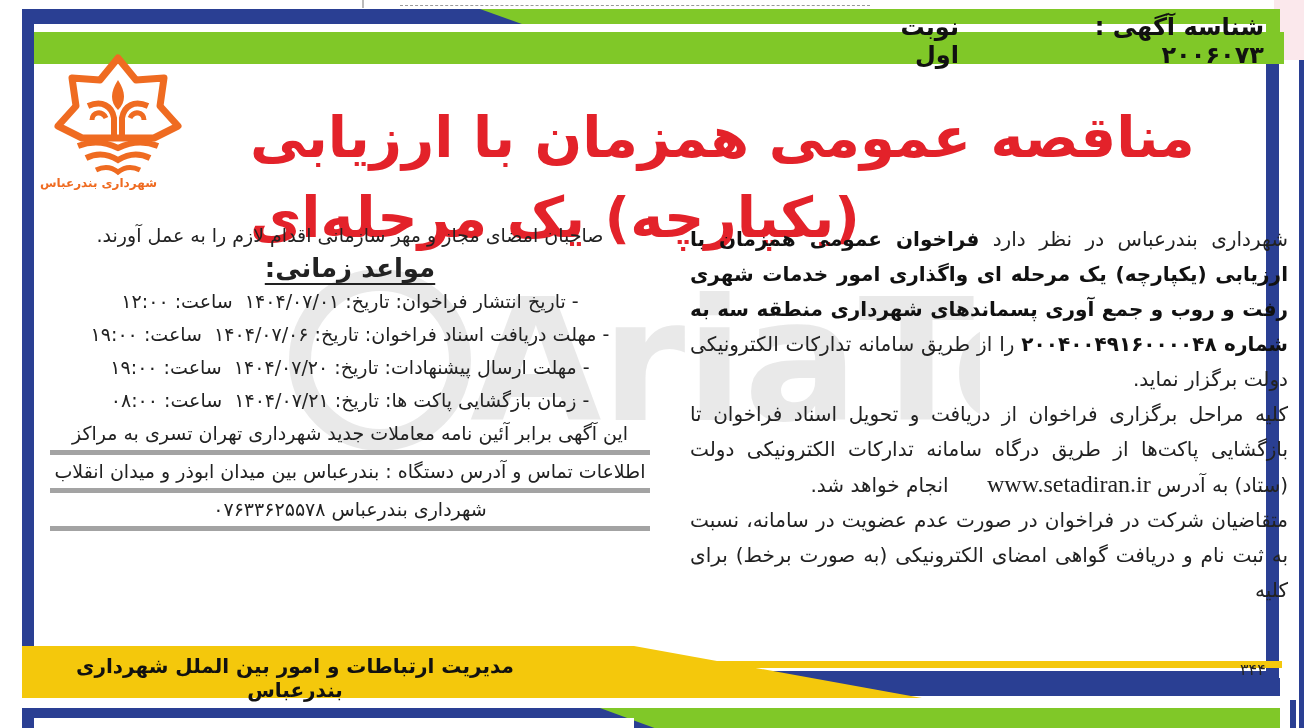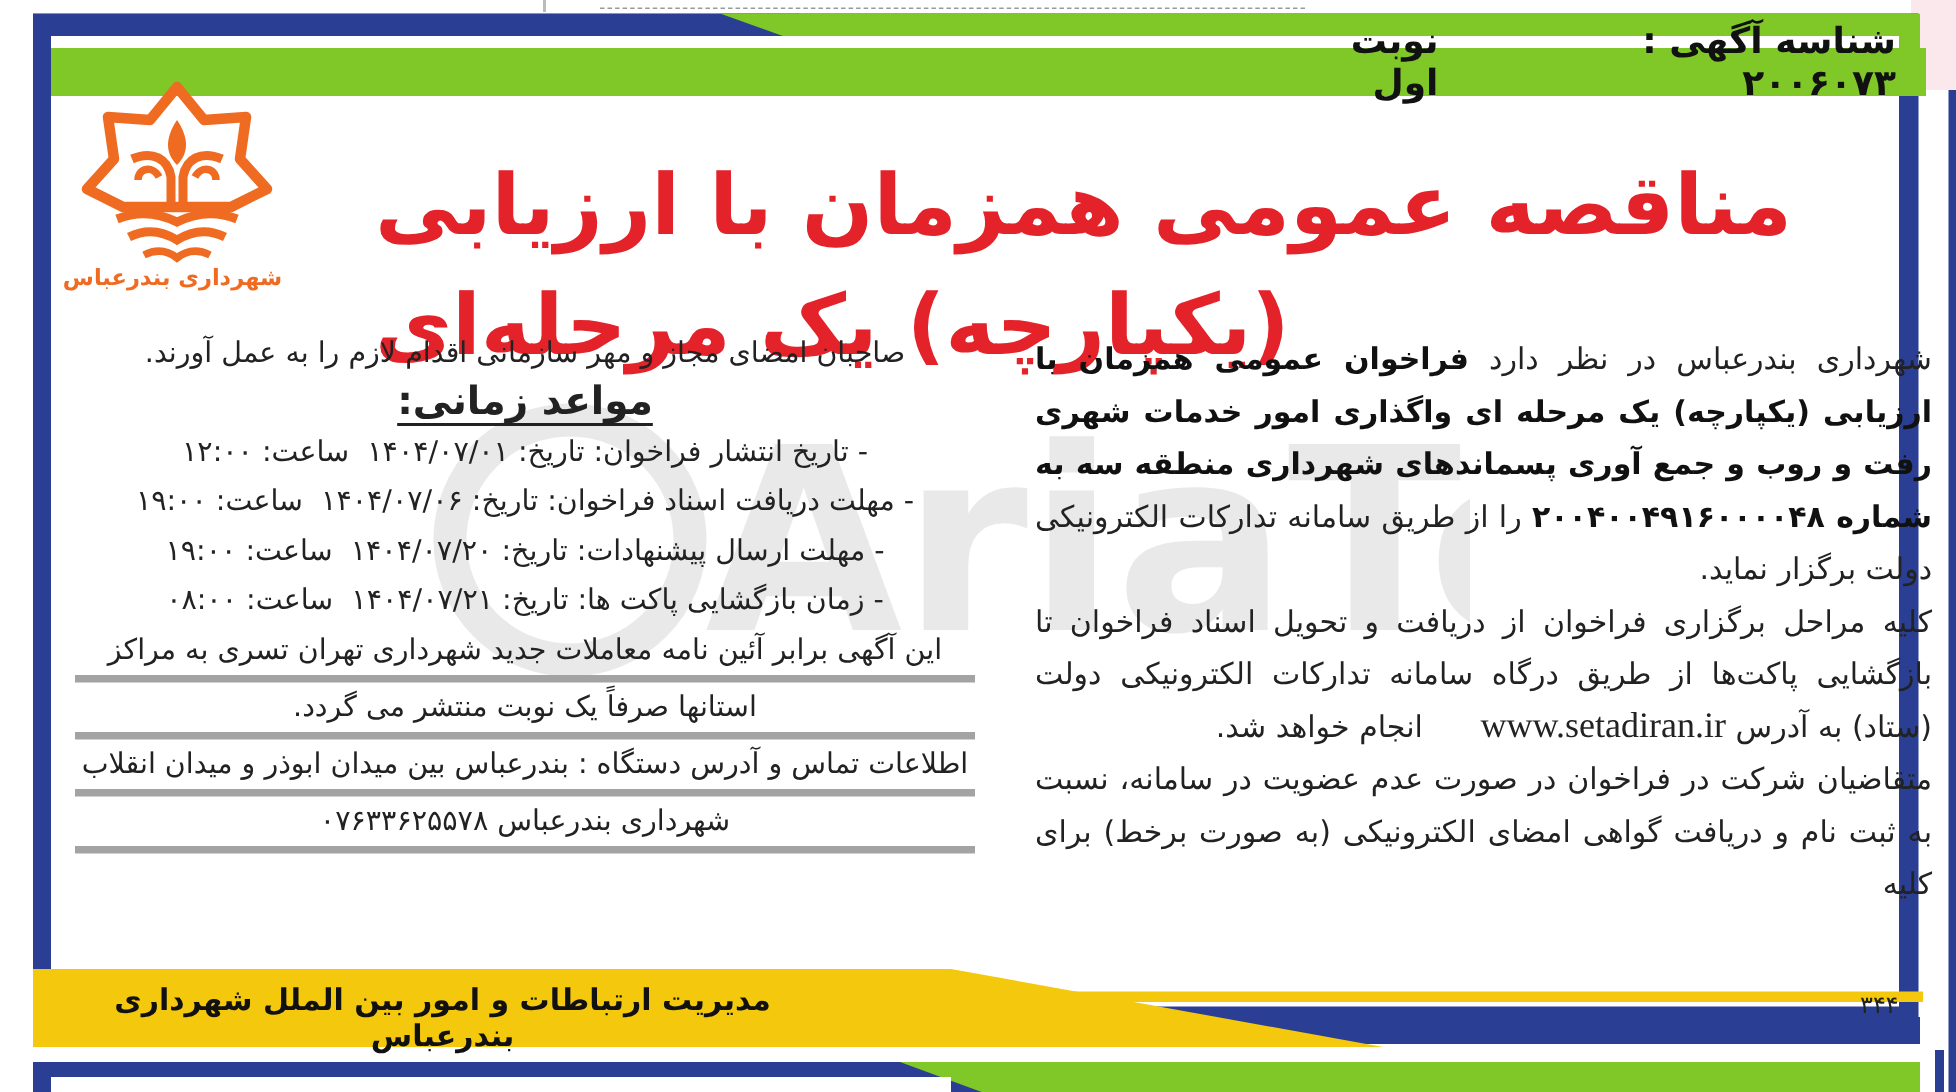--- a/index.html
+++ b/index.html
@@ -10,21 +10,21 @@
   .right-frame{position:absolute;top:60px;right:0;width:5px;height:668px;background:#2a3f93;}
   
   .frame{position:absolute;left:22px;top:9px;width:1257px;height:686px;background:#2a3f93;}
   .frame-inner{position:absolute;left:34px;top:24px;width:1232px;height:647px;background:#ffffff;}
   .green-bar{position:absolute;left:34px;top:32px;width:1250px;height:32px;background:#80c828;}
   .blue-tri{position:absolute;left:22px;top:9px;width:580px;height:23px;background:#2a3f93;clip-path:polygon(0 0,88% 0,100% 100%,0 100%);}
   .green-slant{position:absolute;left:480px;top:9px;width:800px;height:23px;background:#80c828;clip-path:polygon(0 0,100% 0,100% 100%,8% 100%);}
   .header-row{position:absolute;top:22px;right:40px;left:860px;height:38px;display:flex;direction:rtl;align-items:center;gap:55px;font-family:"DejaVu Sans",sans-serif;font-weight:bold;font-size:24px;color:#111;}
   .title{position:absolute;left:250px;top:98px;width:1000px;text-align:left;direction:rtl;color:#e3222a;font-family:"DejaVu Sans",sans-serif;font-weight:bold;font-size:56px;line-height:80px;letter-spacing:-2px;}
   .logo{position:absolute;left:48px;top:50px;width:140px;height:150px;}
-  .logo-text{position:absolute;left:40px;top:176px;width:150px;text-align:center;direction:rtl;color:#ef6b21;font-size:15px;font-weight:bold;}
+  .logo-text{position:absolute;left:40px;top:176px;width:150px;text-align:left;direction:rtl;color:#ef6b21;font-size:12px;font-weight:bold;}
   .col-right{position:absolute;left:690px;top:222px;width:598px;direction:rtl;text-align:justify;font-family:"DejaVu Sans",sans-serif;font-size:20px;line-height:35px;color:#222;}
   .col-right b{font-weight:bold;color:#111;}
   .col-right .url{font-family:"Liberation Serif",serif;font-size:24px;margin-left:32px;}
   .col-left{position:absolute;left:50px;top:219px;width:600px;direction:rtl;text-align:center;font-family:"DejaVu Sans",sans-serif;font-size:19px;line-height:33px;color:#222;}
   .col-left .heading{font-weight:bold;font-size:26px;text-decoration:underline;text-underline-offset:6px;}
   .col-left .uline{border-bottom:5px solid #a3a3a3;display:block;}
   .watermark{position:absolute;left:280px;top:250px;width:700px;height:220px;opacity:.18;pointer-events:none;}
   
   .foot-yellow{position:absolute;left:22px;top:646px;width:900px;height:52px;background:#f4c80c;clip-path:polygon(0 0,68% 0,100% 100%,0 100%);}
   .foot-yline{position:absolute;left:560px;top:661px;width:722px;height:7px;background:#f4c80c;}
@@ -88,21 +88,20 @@
 </div>
 
 <div class="col-left">
   <div>صاحبان امضای مجاز و مهر سازمانی اقدام لازم را به عمل آورند.</div>
   <div class="heading">مواعد زمانی:</div>
   <div><span>- تاریخ انتشار فراخوان: تاریخ:</span> <span>۱۴۰۴/۰۷/۰۱</span> &nbsp;<span>ساعت:</span> <span>۱۲:۰۰</span></div>
   <div><span>- مهلت دریافت اسناد فراخوان: تاریخ:</span> <span>۱۴۰۴/۰۷/۰۶</span> &nbsp;<span>ساعت:</span> <span>۱۹:۰۰</span></div>
   <div><span>- مهلت ارسال پیشنهادات: تاریخ:</span> <span>۱۴۰۴/۰۷/۲۰</span> &nbsp;<span>ساعت:</span> <span>۱۹:۰۰</span></div>
   <div><span>- زمان بازگشایی پاکت ها: تاریخ:</span> <span>۱۴۰۴/۰۷/۲۱</span> &nbsp;<span>ساعت:</span> <span>۰۸:۰۰</span></div>
   <span class="uline">این آگهی برابر آئین نامه معاملات جدید شهرداری تهران تسری به مراکز</span>
-  <span class="uline">استانها صرفاً یک نوبت منتشر می گردد.</span>
   <span class="uline">اطلاعات تماس و آدرس دستگاه : بندرعباس بین میدان ابوذر و میدان انقلاب</span>
   <span class="uline">شهرداری بندرعباس ۰۷۶۳۳۶۲۵۵۷۸</span>
 </div>
 
 <div class="foot-yline"></div>
 <div class="foot-blue"></div>
 <div class="foot-yellow"></div>
 <div class="foot-text">مدیریت ارتباطات و امور بین الملل شهرداری بندرعباس</div>
 <div class="page-num">۳۴۴</div>
 

